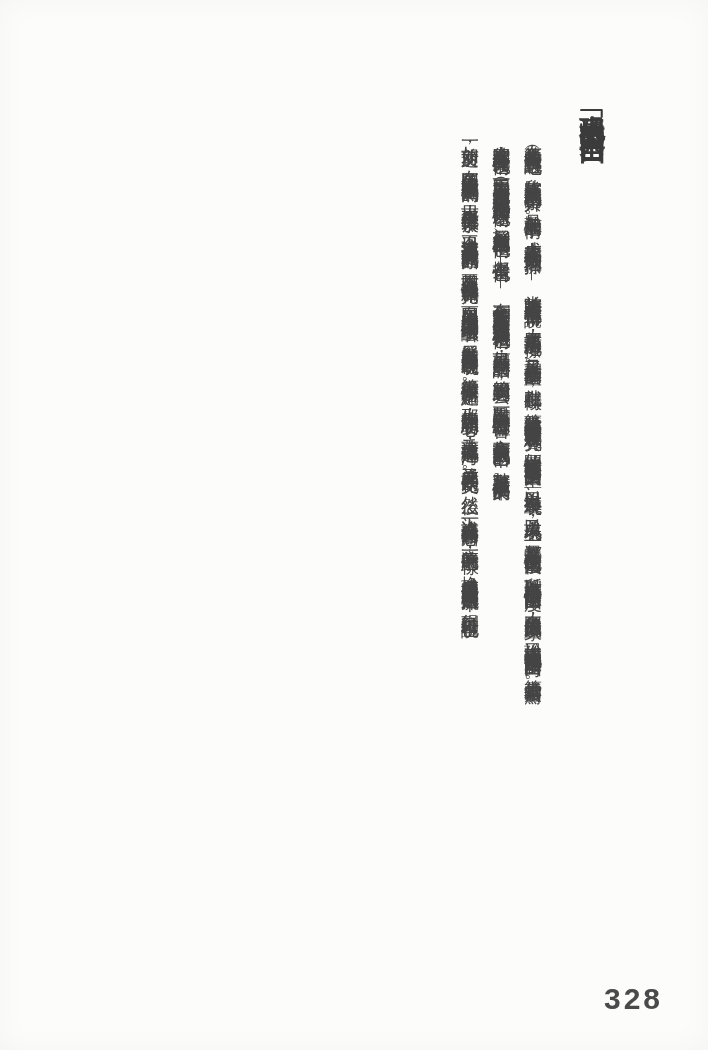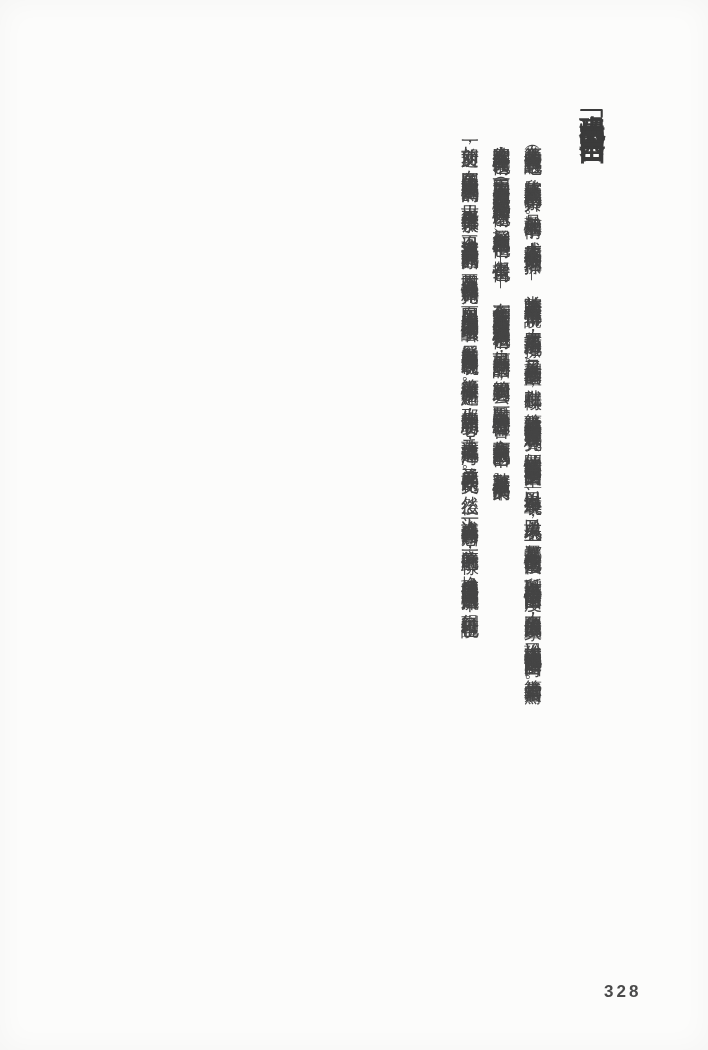--- a/index.html
+++ b/index.html
@@ -51,21 +51,21 @@
     margin: 0;
     padding: 0;
     text-indent: 2em;
   }
   .page-number {
     position: absolute;
     left: 604px;
     top: 982px;
     font-family: "Liberation Sans", "DejaVu Sans", sans-serif;
     font-weight: bold;
-    font-size: 17px;
+    font-size: 30px;
     letter-spacing: 3px;
     color: #4a4a4a;
   }
 </style>
 </head>
 <body>
 
 <div class="page">
 
   <h1 class="chapter-title">表現的「自由」與「不自由」</h1>

